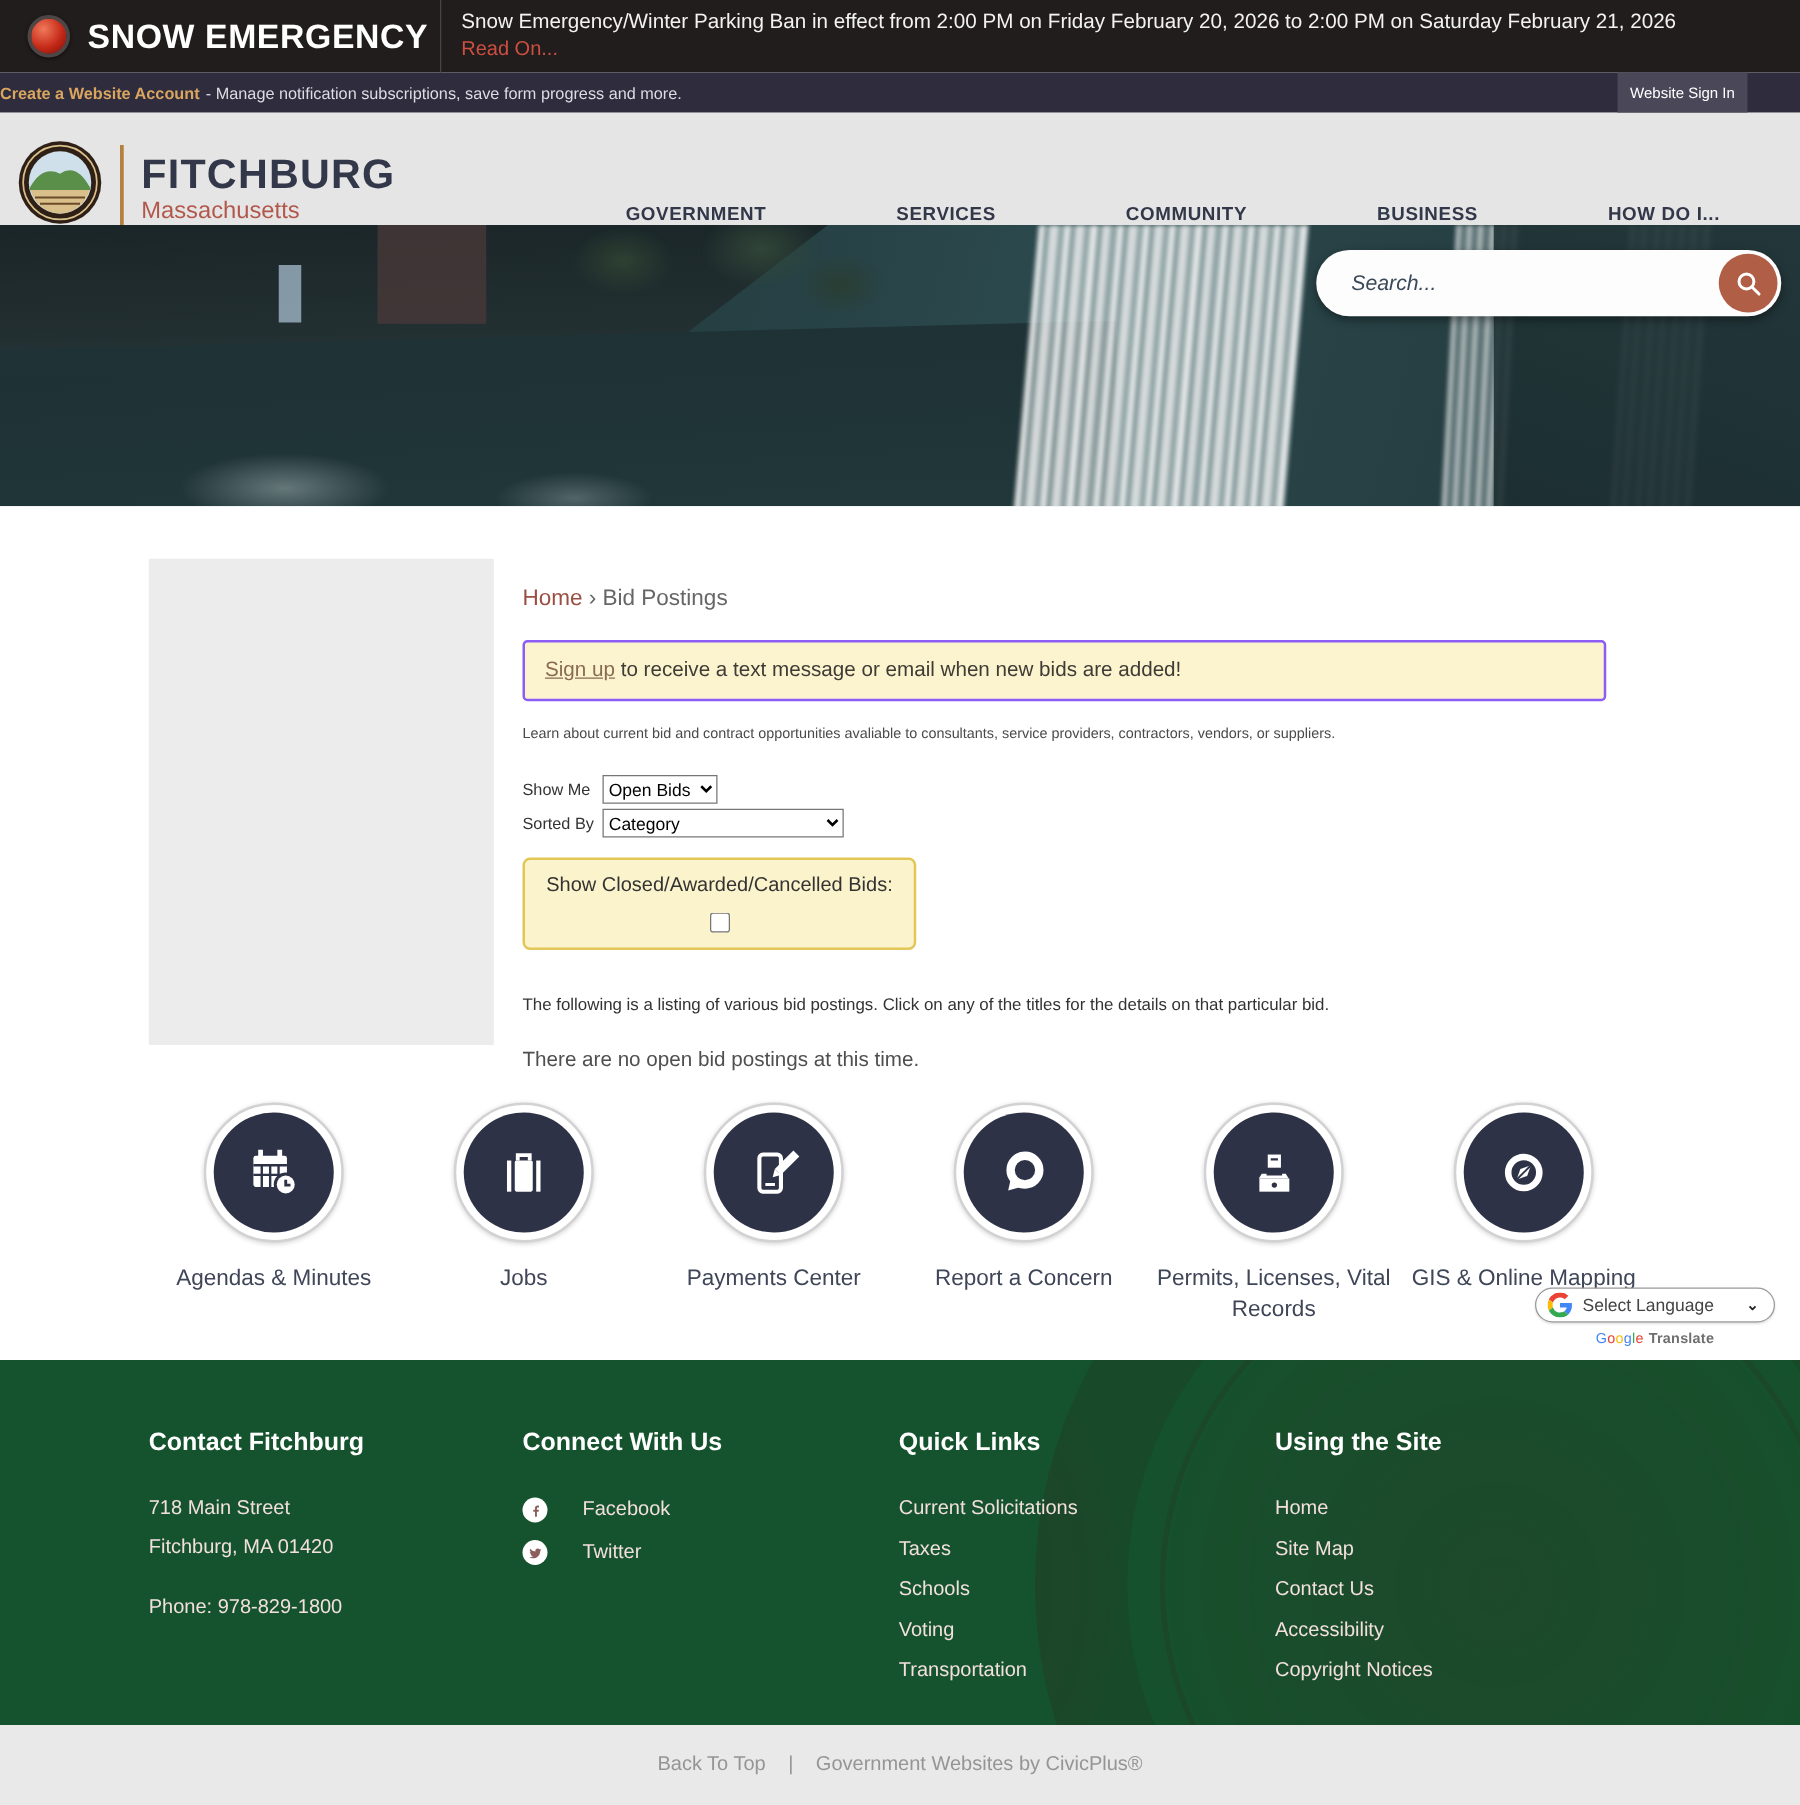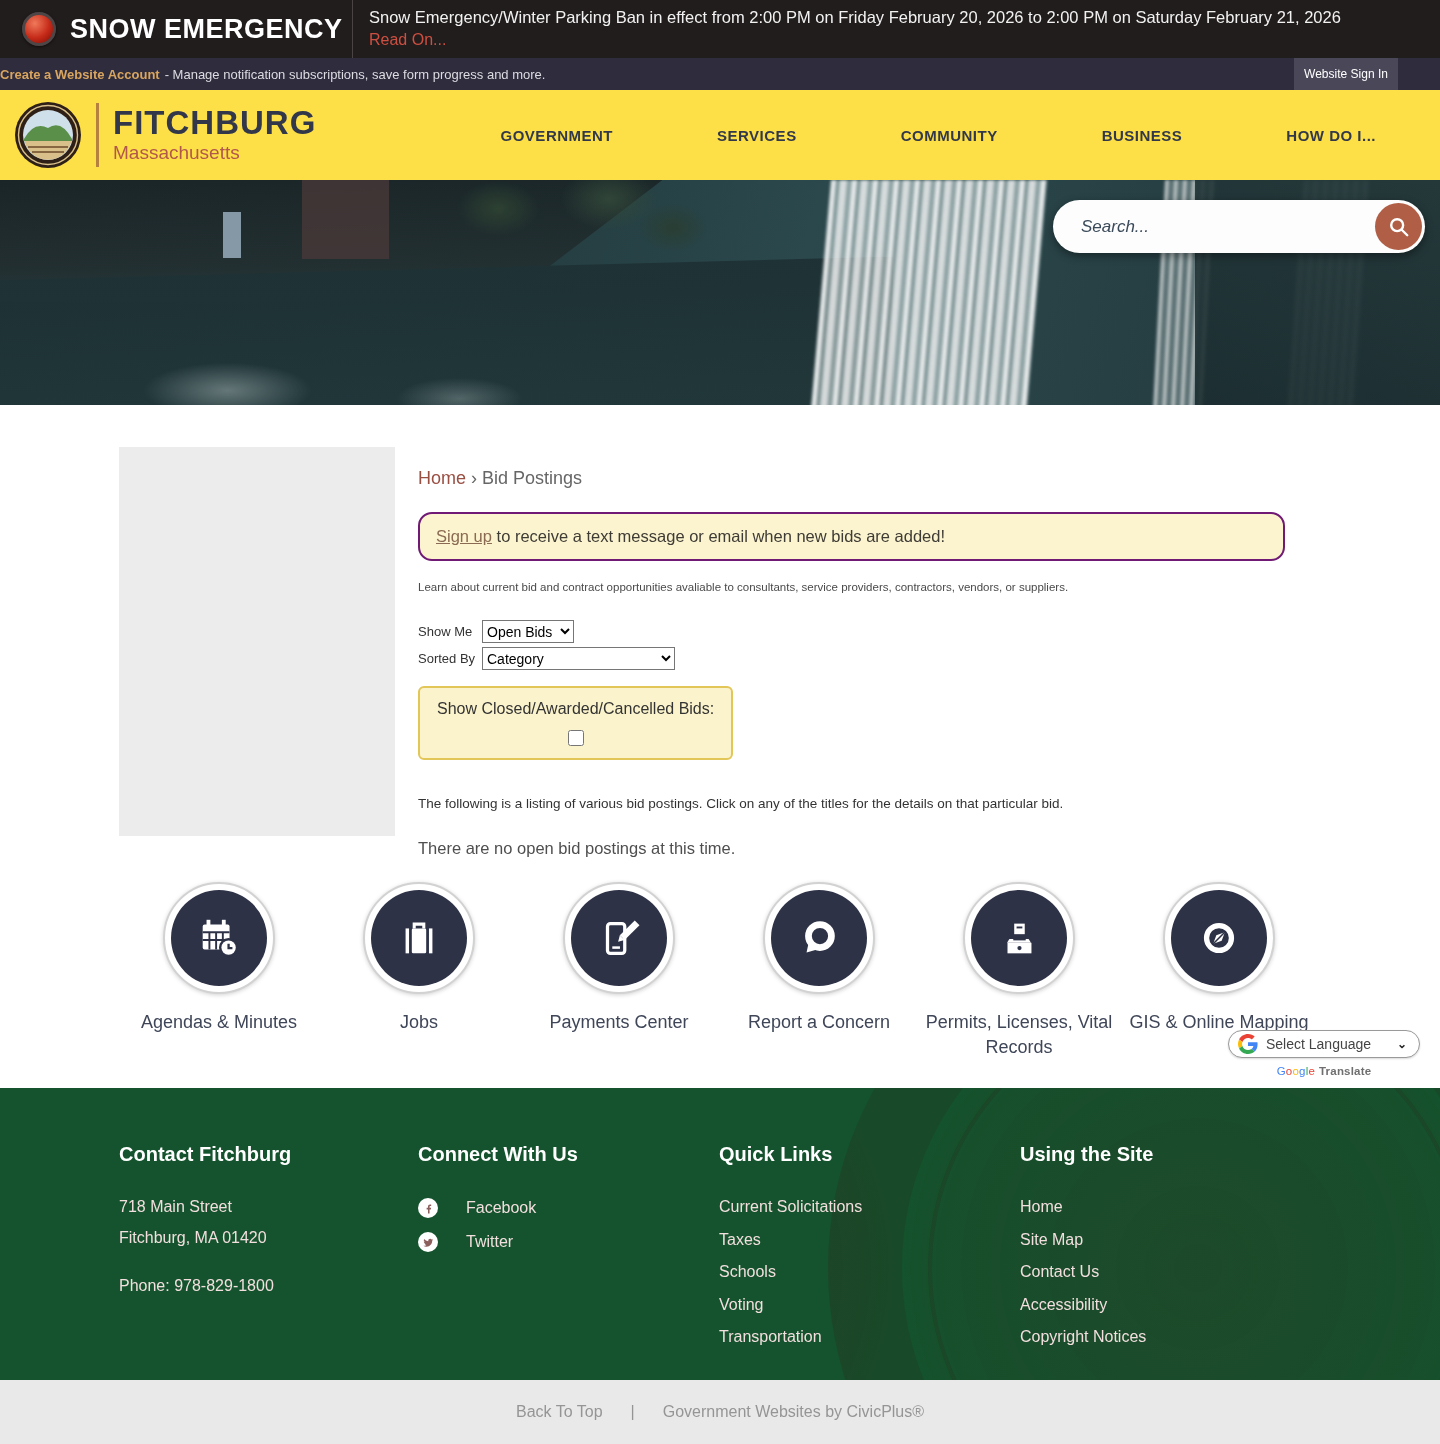--- a/index.html
+++ b/index.html
@@ -20,21 +20,21 @@
   .em-msg .readon { color:#cd4f41; font-size:16px; margin-top:4px; cursor:pointer; display:inline-block; }
 
   
   .account-bar { height:32px; background:#2f2c3d; display:flex; align-items:center; position:relative;
     font-size:13px; color:#dcdce2; }
   .account-link { color:#d9a55f; font-weight:700; margin-right:5px; cursor:pointer; }
   .signin-btn { position:absolute; right:42px; top:0; height:32px; width:104px; background:#4a4759;
     color:#fff; border:none; font-size:12px; font-family:inherit; cursor:pointer; }
 
   
-  .site-header { height:90px; background:#fde047; display:flex; align-items:center; }
+  .site-header { height:90px; background:#e5e5e5; display:flex; align-items:flex-end; }
   .logo-seal { margin-left:14px; width:68px; height:68px; flex:0 0 68px; }
   .logo-divider { width:3px; height:64px; background:#b5813f; margin:0 14px; }
   .title-block .city { font-size:33px; font-weight:700; color:#323849; letter-spacing:1px; line-height:1; }
   .title-block .state { font-size:19px; color:#b2574c; margin-top:3px; }
   .main-nav { margin-left:auto; display:flex; gap:104px; padding-right:64px; }
   .nav-item { font-size:15px; font-weight:700; color:#323849; letter-spacing:.5px; cursor:pointer; white-space:nowrap; }
 
   
   .hero { height:225px; position:relative; overflow:hidden;
     background:linear-gradient(105deg,#16262a 0%,#223a3e 30%,#2b484c 55%,#23383c 100%); }
@@ -74,21 +74,21 @@
   .search-input::placeholder { color:#3b4a5a; opacity:1; }
   .search-btn { position:absolute; right:3px; top:3px; width:47px; height:47px; border-radius:50%;
     background:#b05f46; border:none; display:flex; align-items:center; justify-content:center; cursor:pointer; }
 
   
   .content-area { position:relative; height:465px; background:#fff; }
   .sidebar-box { position:absolute; left:119px; top:42px; width:276px; height:389px; background:#ececec; }
   .content-col { position:absolute; left:418px; top:0; width:880px; }
   .breadcrumb { margin-top:63px; font-size:18px; color:#666; }
   .breadcrumb .home { color:#9a4f43; cursor:pointer; }
-  .signup-banner { margin-top:23px; width:867px; border:2px solid #701a75; background:#fbf4cf; border-radius:14px;
+  .signup-banner { margin-top:23px; width:867px; border:2px solid #8b5cf6; background:#fbf4cf; border-radius:4px;
     padding:13px 16px; font-size:16.5px; color:#3f3b35; }
   .signup-link { color:#8a6a52; text-decoration:underline; cursor:pointer; }
   .intro { margin-top:20px; font-size:11.5px; color:#4a4a4a; }
   .filters { margin-top:27px; font-size:13px; color:#333; }
   .filter-row { display:flex; align-items:center; margin-bottom:4px; }
   .filter-row label { width:64px; }
   select { font-size:14px; height:23px; border:1px solid #767676; background:#fff; color:#000; font-family:inherit; }
   .show-me-select { width:92px; }
   .sorted-by-select { width:193px; }
   .closed-box { margin-top:12px; display:inline-flex; align-items:center; gap:12px; border:2px solid #e2c657;
@@ -130,21 +130,21 @@
   .footer-line { font-size:16px; color:#f2dfde; margin-bottom:13px; }
   .footer-phone { margin-top:30px; }
   .footer-link { font-size:16px; color:#f2dfde; margin-bottom:14.5px; cursor:pointer; }
   .social-row { display:flex; align-items:center; gap:28px; margin-bottom:14px; cursor:pointer; }
   .social-circle { width:20px; height:20px; border-radius:50%; background:#fff; display:flex;
     align-items:center; justify-content:center; flex:0 0 20px; }
   .social-label { font-size:16px; color:#f2dfde; }
 
   
   .bottom-bar { height:64px; background:#e9e9e9; display:flex; align-items:center; justify-content:center;
-    gap:28px; font-size:16px; color:#959595; }
+    gap:18px; font-size:16px; color:#959595; }
   .bottom-bar .clickable { cursor:pointer; }
 </style>
 </head>
 <body>
 
 <div class="page">
 
   <div class="emergency-bar">
     <div class="em-left">
       <span class="em-icon"></span>

